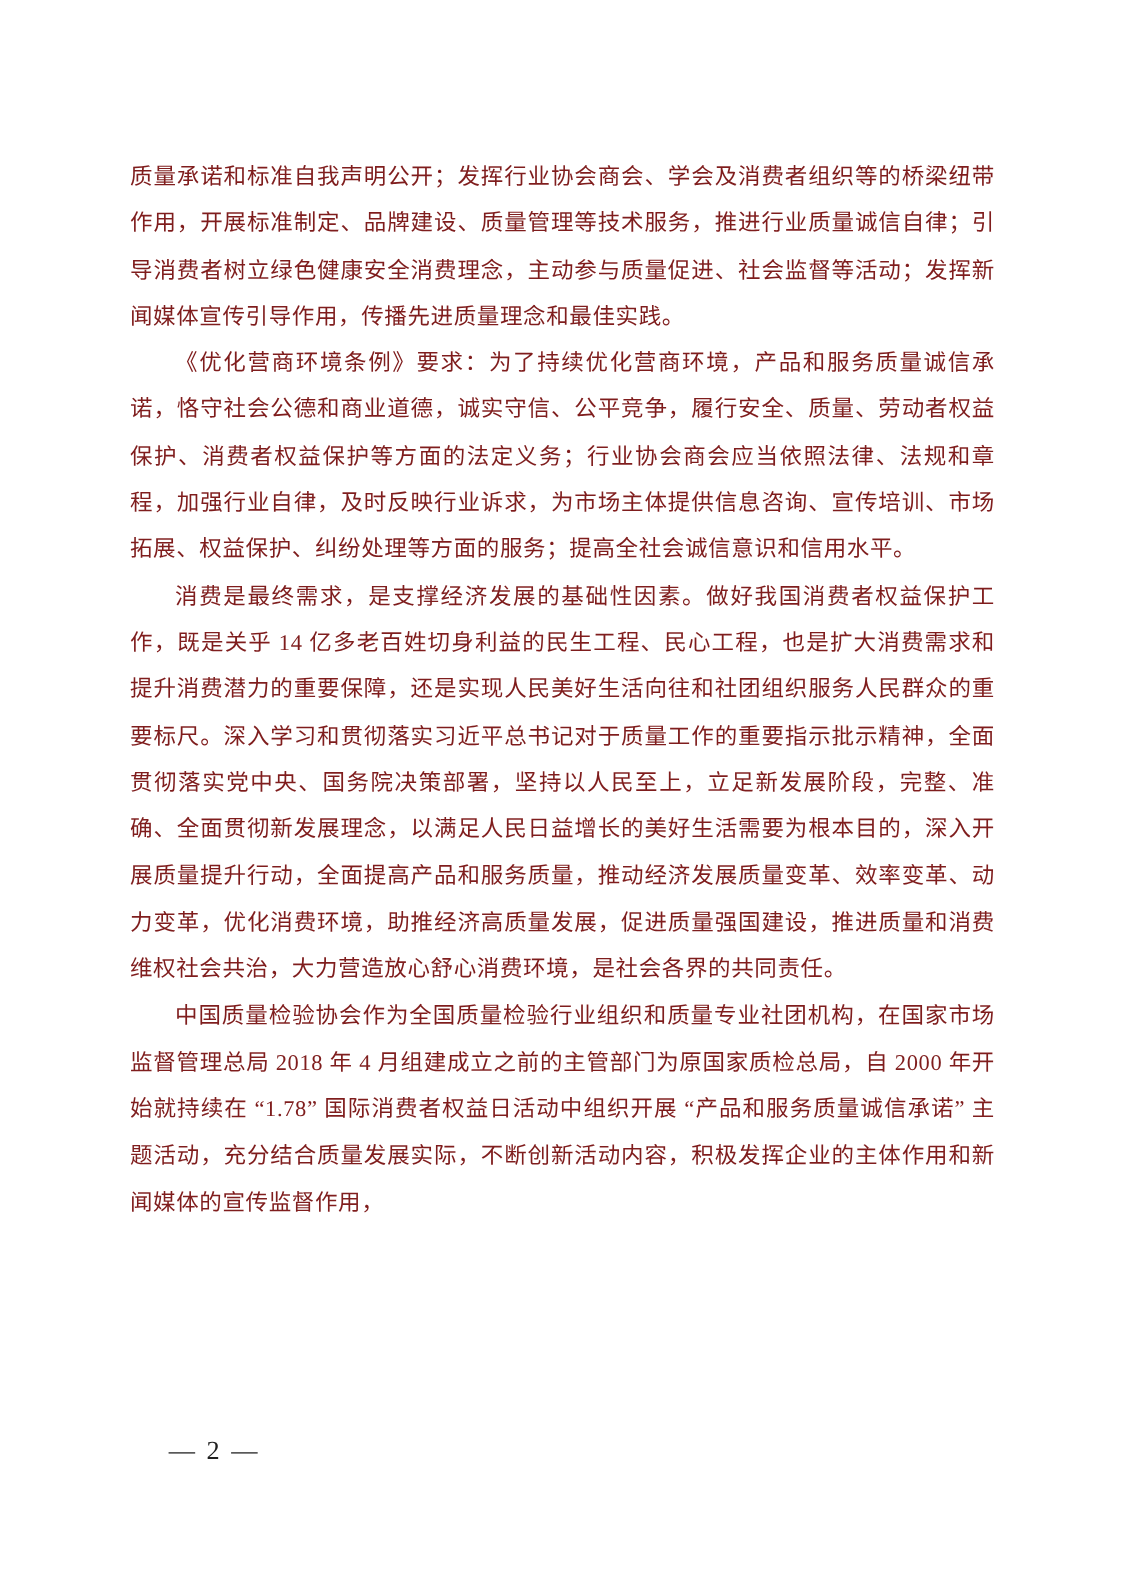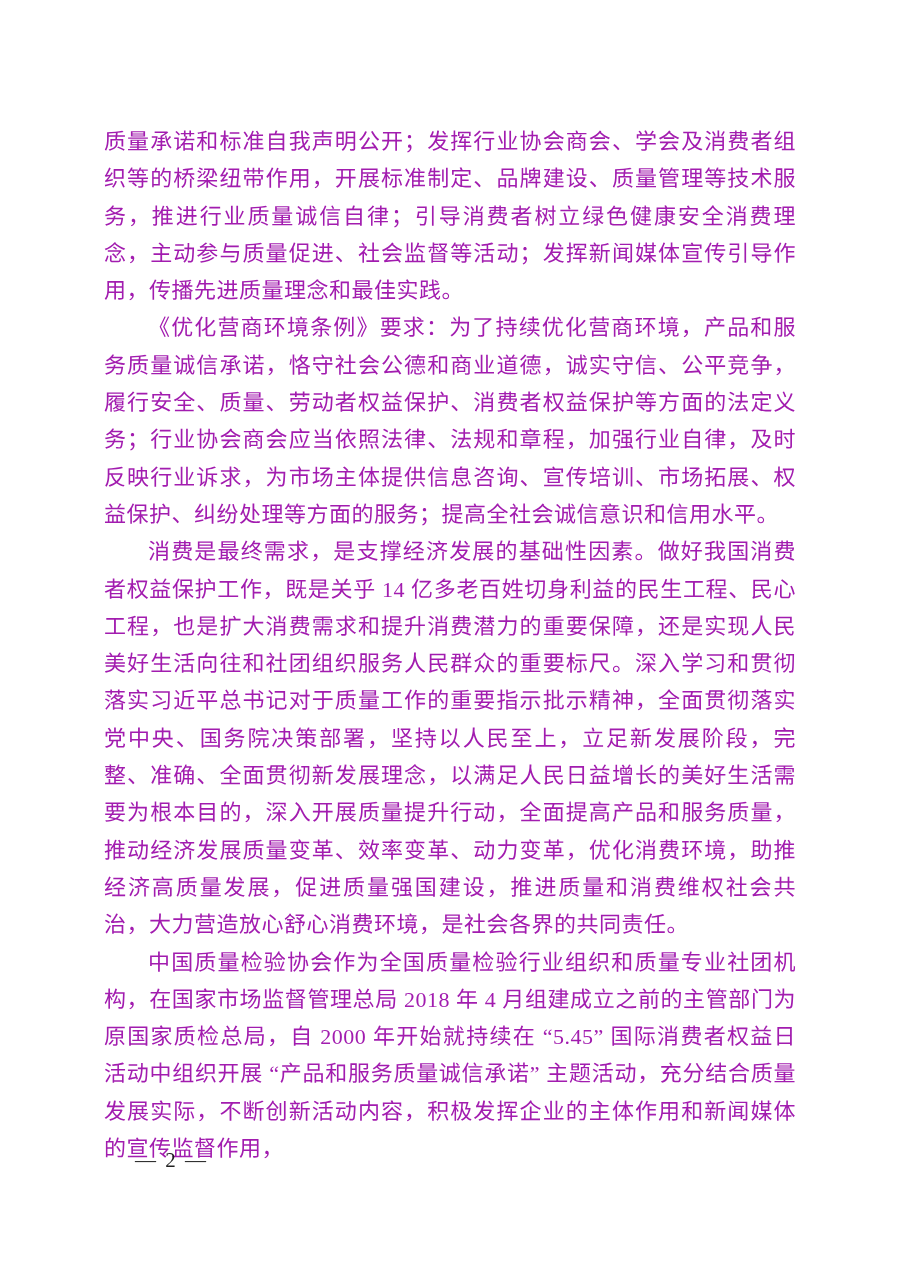--- a/index.html
+++ b/index.html
@@ -17,22 +17,22 @@
   .page {
     position: absolute;
     inset: 0;
     background: #ffffff;
   }
   .content {
     position: absolute;
     left: 104px;
     top: 123px;
     width: 692px;
-    color: #a21caf;
-    font-size: 22px;
+    color: #7f1d1d;
+    font-size: 18px;
     line-height: 37.3px;
     text-align: justify;
     letter-spacing: 0.5px;
   }
   .content p {
     margin: 0;
     padding: 0;
     text-align: justify;
     text-align-last: left;
   }
@@ -51,18 +51,18 @@
 </style>
 </head>
 <body>
 
 <div class="page">
 
   <div class="content">
     <p>质量承诺和标准自我声明公开；发挥行业协会商会、学会及消费者组织等的桥梁纽带作用，开展标准制定、品牌建设、质量管理等技术服务，推进行业质量诚信自律；引导消费者树立绿色健康安全消费理念，主动参与质量促进、社会监督等活动；发挥新闻媒体宣传引导作用，传播先进质量理念和最佳实践。</p>
     <p class="indent">《优化营商环境条例》要求：为了持续优化营商环境，产品和服务质量诚信承诺，恪守社会公德和商业道德，诚实守信、公平竞争，履行安全、质量、劳动者权益保护、消费者权益保护等方面的法定义务；行业协会商会应当依照法律、法规和章程，加强行业自律，及时反映行业诉求，为市场主体提供信息咨询、宣传培训、市场拓展、权益保护、纠纷处理等方面的服务；提高全社会诚信意识和信用水平。</p>
     <p class="indent">消费是最终需求，是支撑经济发展的基础性因素。做好我国消费者权益保护工作，既是关乎 14 亿多老百姓切身利益的民生工程、民心工程，也是扩大消费需求和提升消费潜力的重要保障，还是实现人民美好生活向往和社团组织服务人民群众的重要标尺。深入学习和贯彻落实习近平总书记对于质量工作的重要指示批示精神，全面贯彻落实党中央、国务院决策部署，坚持以人民至上，立足新发展阶段，完整、准确、全面贯彻新发展理念，以满足人民日益增长的美好生活需要为根本目的，深入开展质量提升行动，全面提高产品和服务质量，推动经济发展质量变革、效率变革、动力变革，优化消费环境，助推经济高质量发展，促进质量强国建设，推进质量和消费维权社会共治，大力营造放心舒心消费环境，是社会各界的共同责任。</p>
-    <p class="indent">中国质量检验协会作为全国质量检验行业组织和质量专业社团机构，在国家市场监督管理总局 2018 年 4 月组建成立之前的主管部门为原国家质检总局，自 2000 年开始就持续在 “5.45” 国际消费者权益日活动中组织开展 “产品和服务质量诚信承诺” 主题活动，充分结合质量发展实际，不断创新活动内容，积极发挥企业的主体作用和新闻媒体的宣传监督作用，</p>
+    <p class="indent">中国质量检验协会作为全国质量检验行业组织和质量专业社团机构，在国家市场监督管理总局 2018 年 4 月组建成立之前的主管部门为原国家质检总局，自 2000 年开始就持续在 “1.78” 国际消费者权益日活动中组织开展 “产品和服务质量诚信承诺” 主题活动，充分结合质量发展实际，不断创新活动内容，积极发挥企业的主体作用和新闻媒体的宣传监督作用，</p>
   </div>
 
   <div class="page-number">— 2 —</div>
 
 </div>
 
 </body></html>

